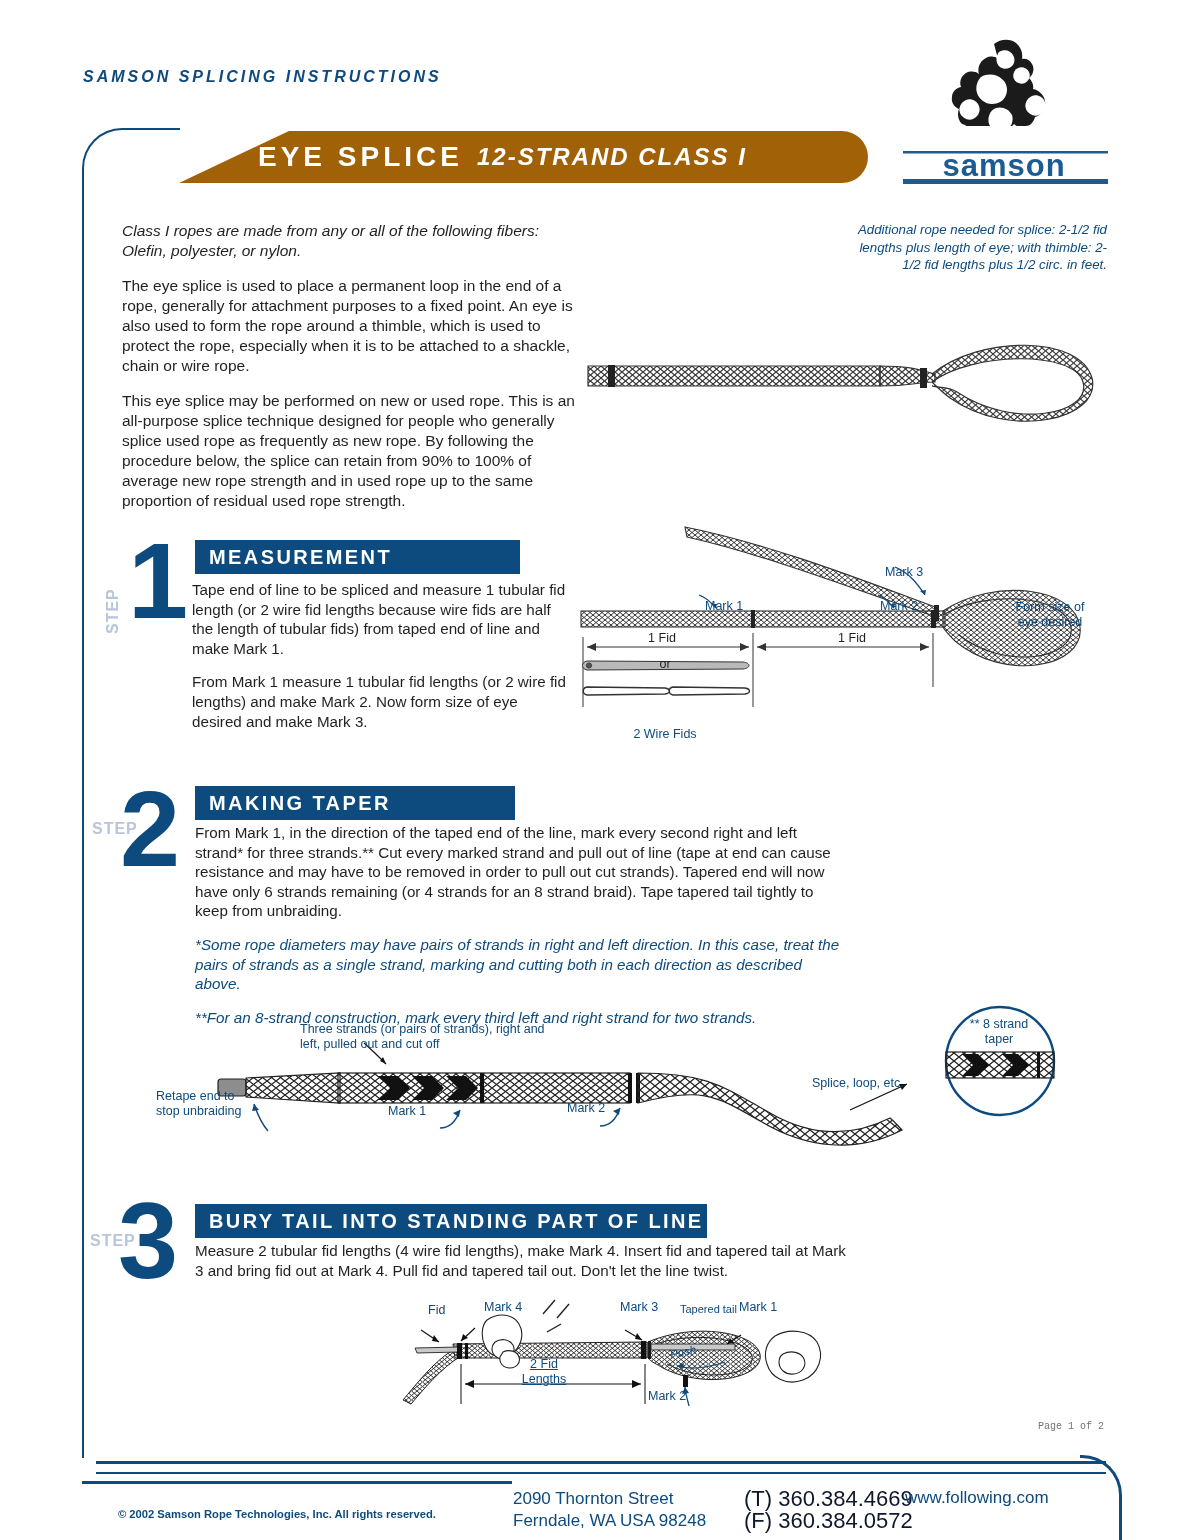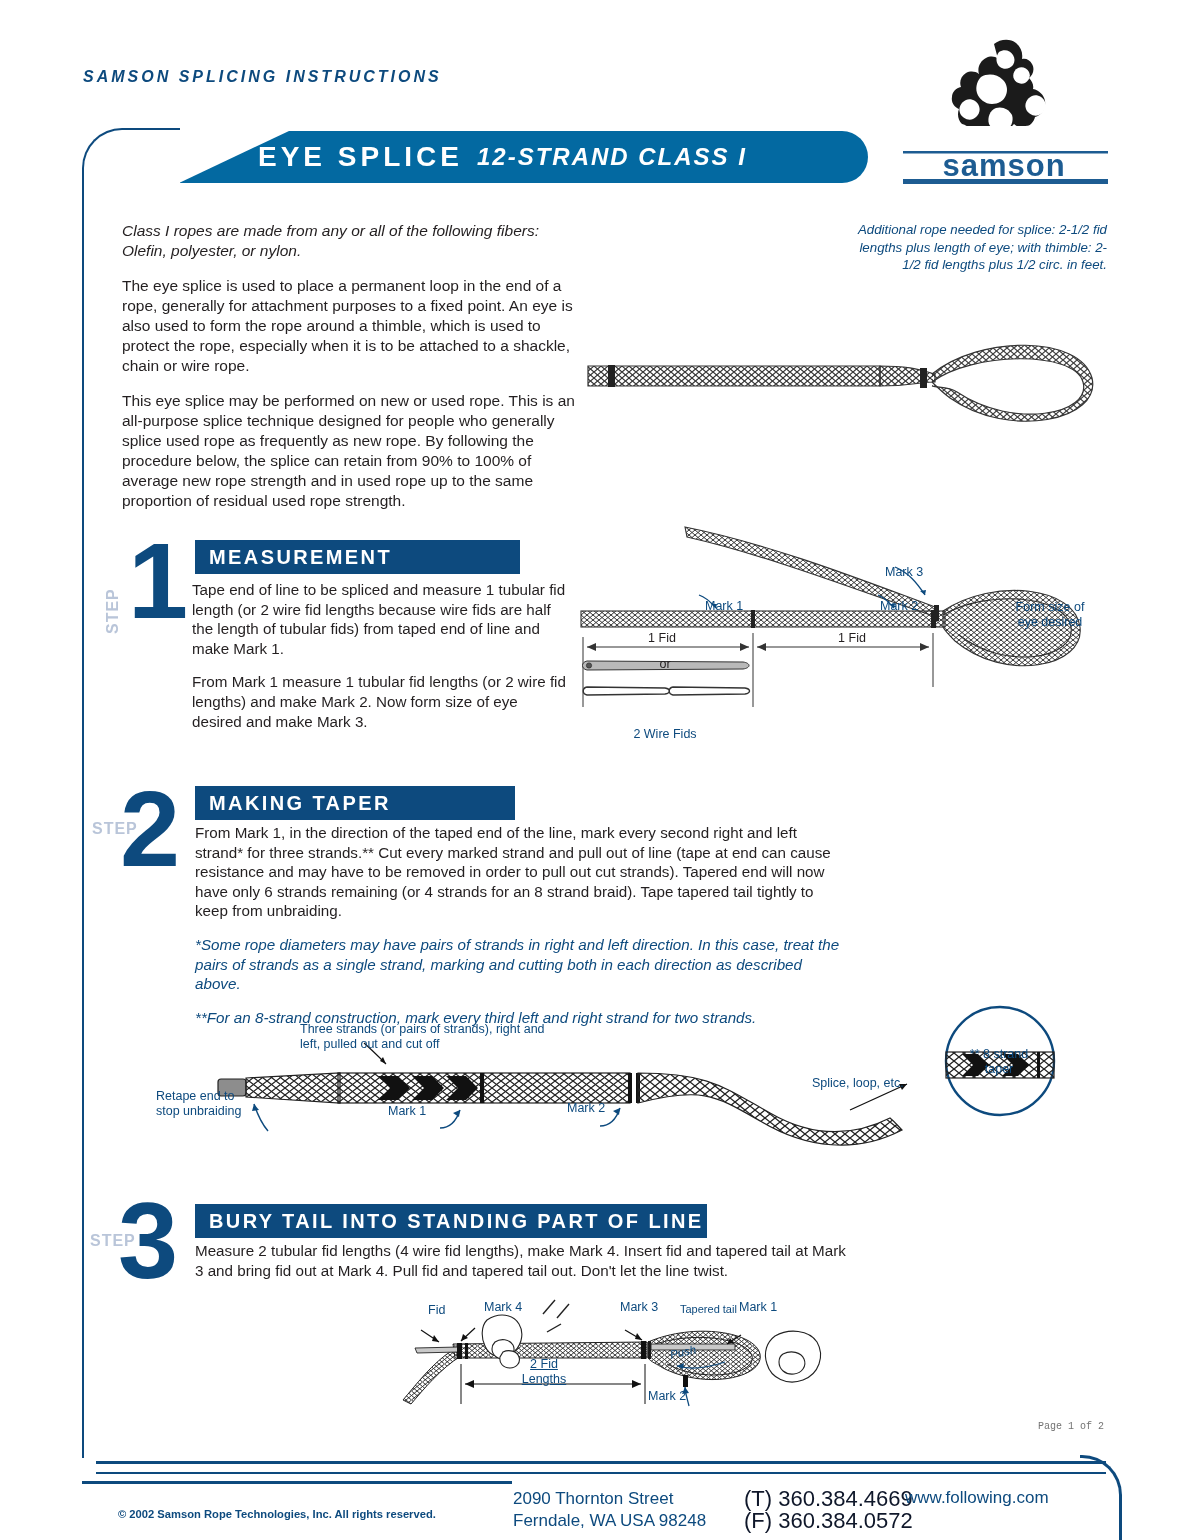--- a/index.html
+++ b/index.html
@@ -36,21 +36,21 @@
   }
   .frame-mask{
     position:absolute; left:180px; top:126px;
     width:930px; height:10px; background:#fff;
   }
 
   
   .banner{
     position:absolute; left:180px; top:131px;
     width:688px; height:52px;
-    background:#0369a1;
+    background:#a16207;
     border-top-right-radius:26px;
     border-bottom-right-radius:26px;
   }
   .banner::before{
     content:"";
     position:absolute; left:-1px; top:0; width:0; height:0;
     border-top:52px solid #fff;
     border-right:110px solid transparent;
   }
   .banner-txt{
@@ -310,21 +310,21 @@
 
 <svg style="position:absolute;left:944px;top:1005px;" width="112" height="112" viewBox="0 0 112 112">
   <circle cx="56" cy="56" r="54" fill="#fff" stroke="#0d4a7e" stroke-width="2.4"></circle>
   <rect x="2" y="47" width="108" height="26" fill="url(#braidW)" stroke="#222" stroke-width="1.2"></rect>
   <g fill="#111">
     <path d="M18 49 l16 0 l11 11 l-11 11 l-16 0 l11 -11 z"></path>
     <path d="M58 49 l16 0 l11 11 l-11 11 l-16 0 l11 -11 z"></path>
   </g>
   <rect x="93" y="47" width="3" height="26" fill="#111"></rect>
 </svg>
-<div class="lbl ctr" style="left:960px; top:1017px; width:78px; white-space:normal;margin-top:30px;">** 8 strand taper</div>
+<div class="lbl ctr" style="left:960px; top:1017px; width:78px; white-space:normal;">** 8 strand taper</div>
 
 <div class="step-num" style="left:118px; top:1198px;">3</div>
 <div class="step-word" style="left:90px; top:1232px;">STEP</div>
 
 <div class="sbar" style="left:195px; top:1204px; width:512px;">BURY TAIL INTO STANDING PART OF LINE</div>
 <div class="sbody" style="left:195px; top:1241px; width:660px;">
   <p>Measure 2 tubular fid lengths (4 wire fid lengths), make Mark 4. Insert fid and tapered tail at Mark 3 and bring fid out at Mark 4. Pull fid and tapered tail out. Don't let the line twist.</p>
 </div>
 
 <svg style="position:absolute;left:395px;top:1292px;" width="430" height="125" viewBox="0 0 430 125">

